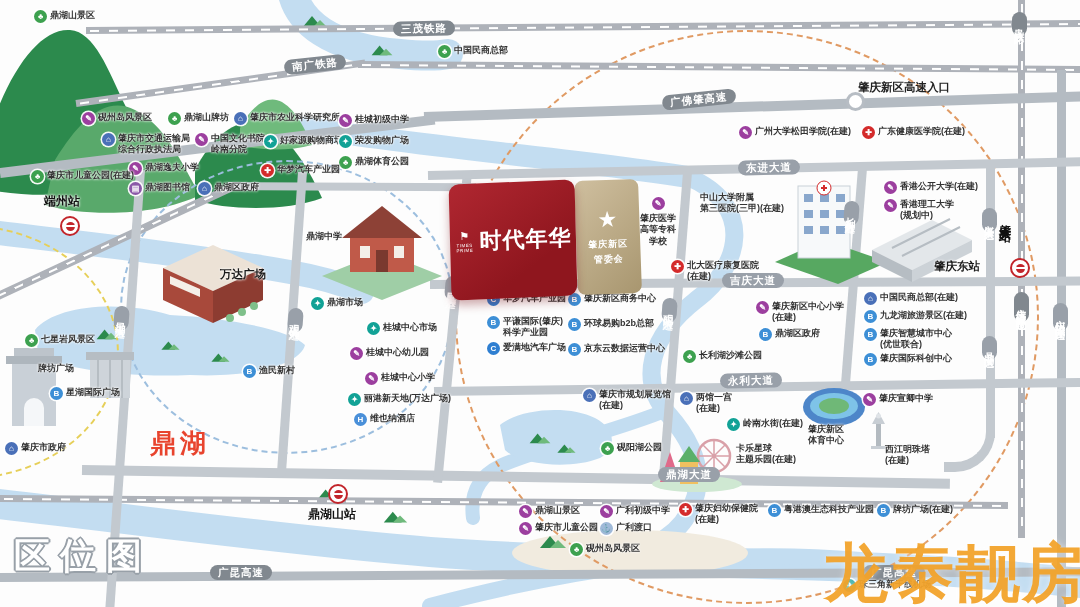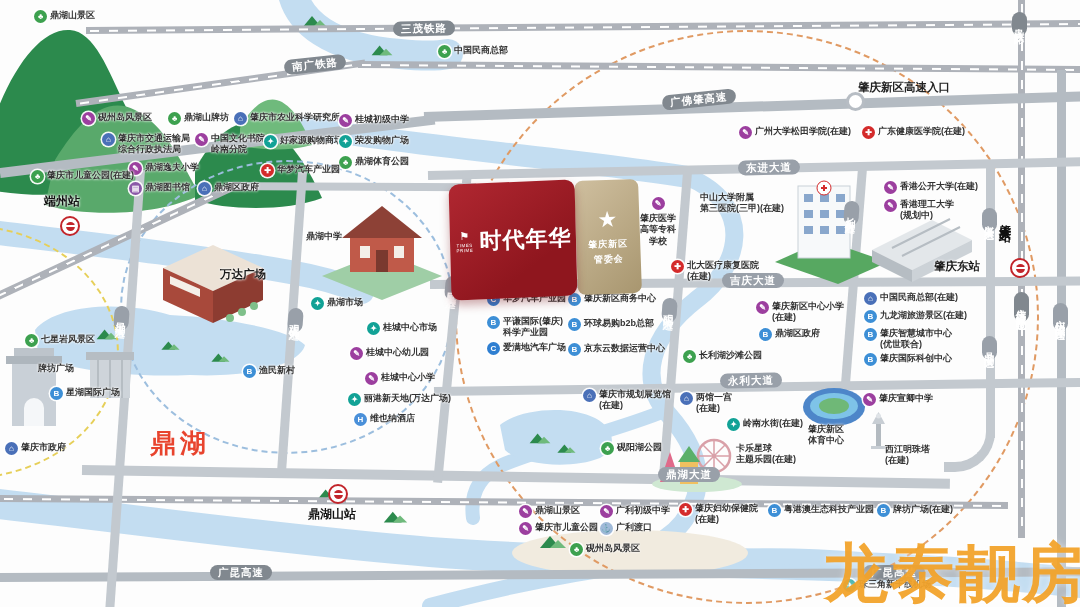--- a/index.html
+++ b/index.html
@@ -208,20 +208,21 @@
       <rect x="84" y="12" width="40" height="38" fill="#ced4da"></rect>
       <rect x="80" y="4" width="48" height="8" fill="#b6bdc3"></rect>
       <line x1="92" y1="12" x2="92" y2="50" stroke="#b6bdc3" stroke-width="2"></line>
       <line x1="104" y1="12" x2="104" y2="50" stroke="#b6bdc3" stroke-width="2"></line>
       <line x1="116" y1="12" x2="116" y2="50" stroke="#b6bdc3" stroke-width="2"></line>
     </g>
   </svg>
 
   <div class="bigred" id="t-dinghu">鼎湖</div>
   <div id="t-entrance">肇庆新区高速入口</div>
+  <div id="t-quweitu">区位图</div>
 
   <div class="prop-wrap">
     <div class="prop-panel">
       <span class="star">★</span>
       <span class="pp-line">肇庆新区</span>
       <span class="pp-line">管委会</span>
     </div>
     <div class="prop-banner">
       <span class="prop-logo">
         <span class="flag">⚑</span>

